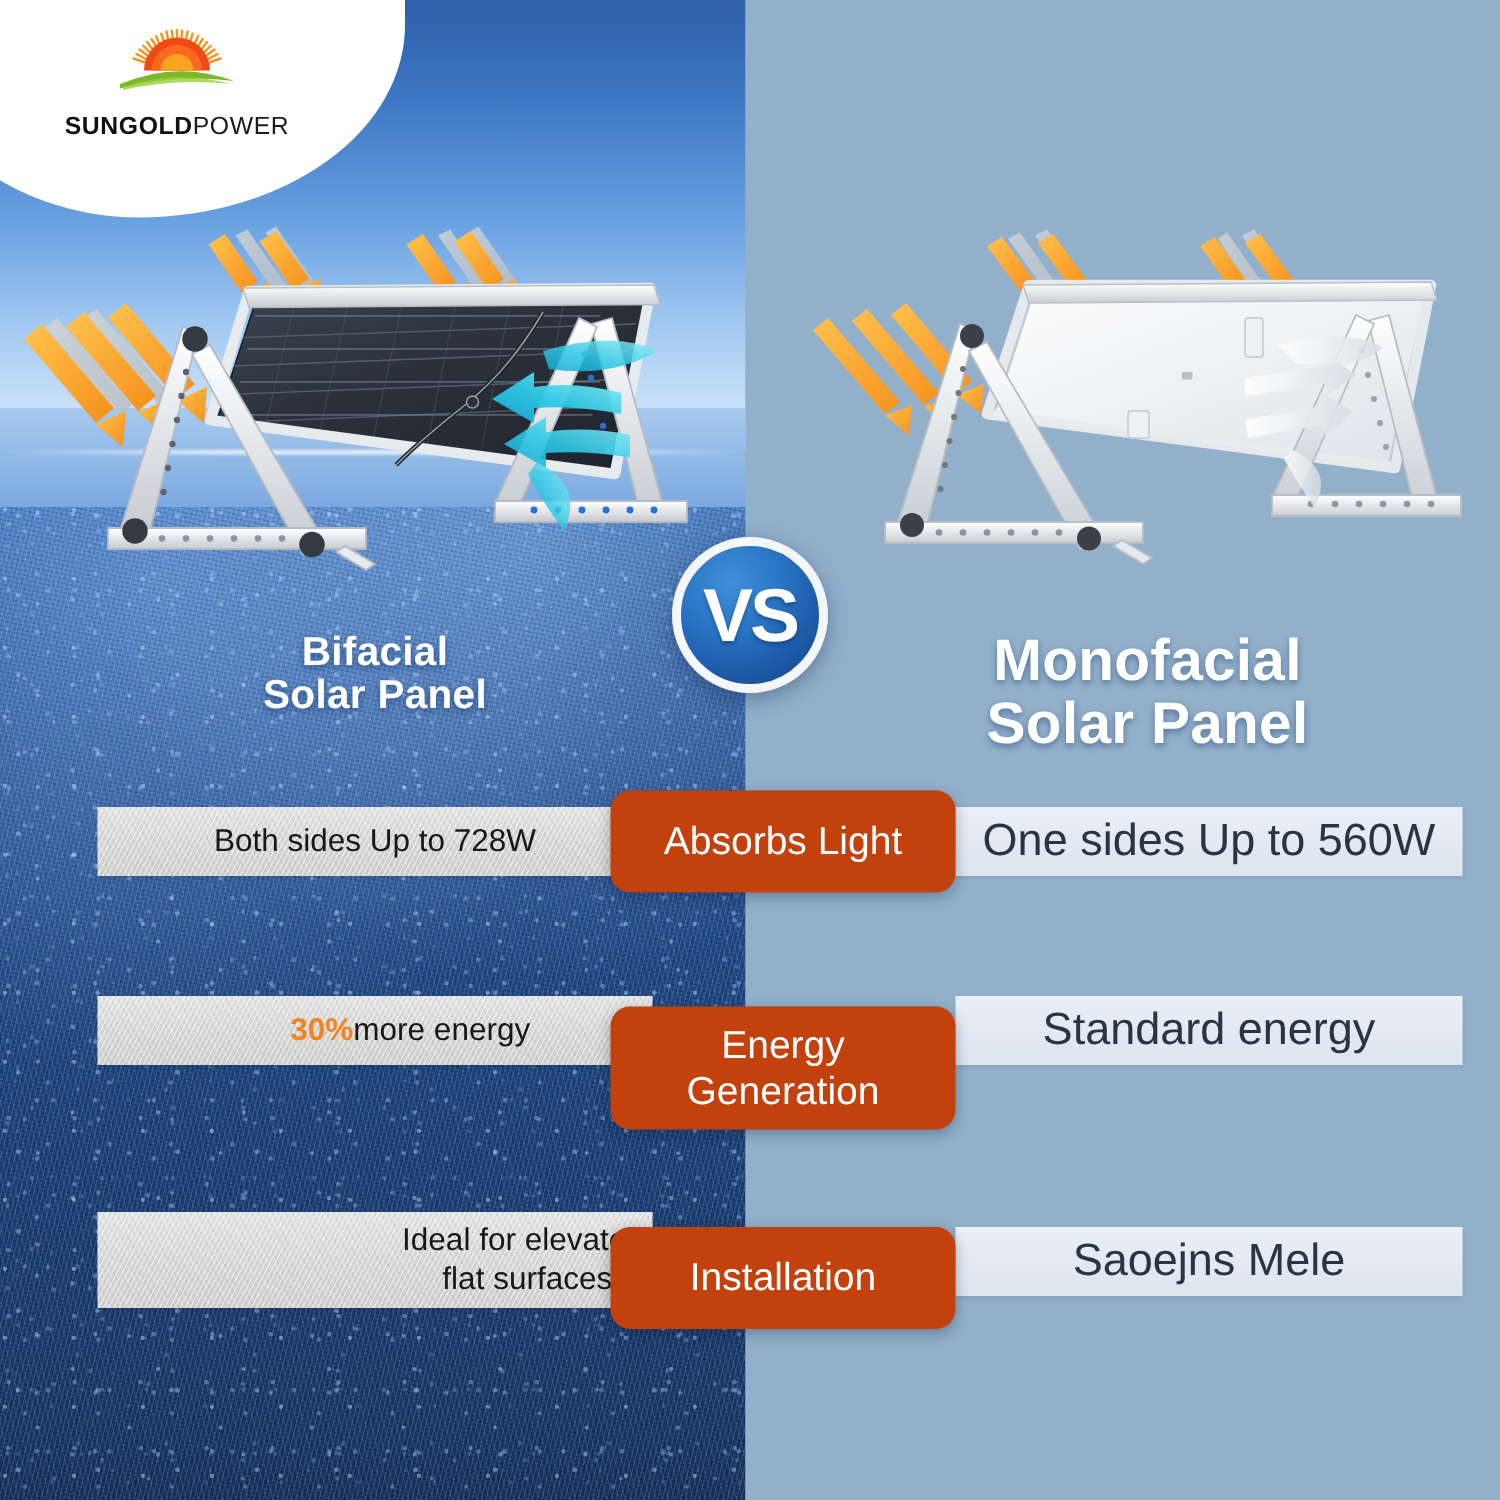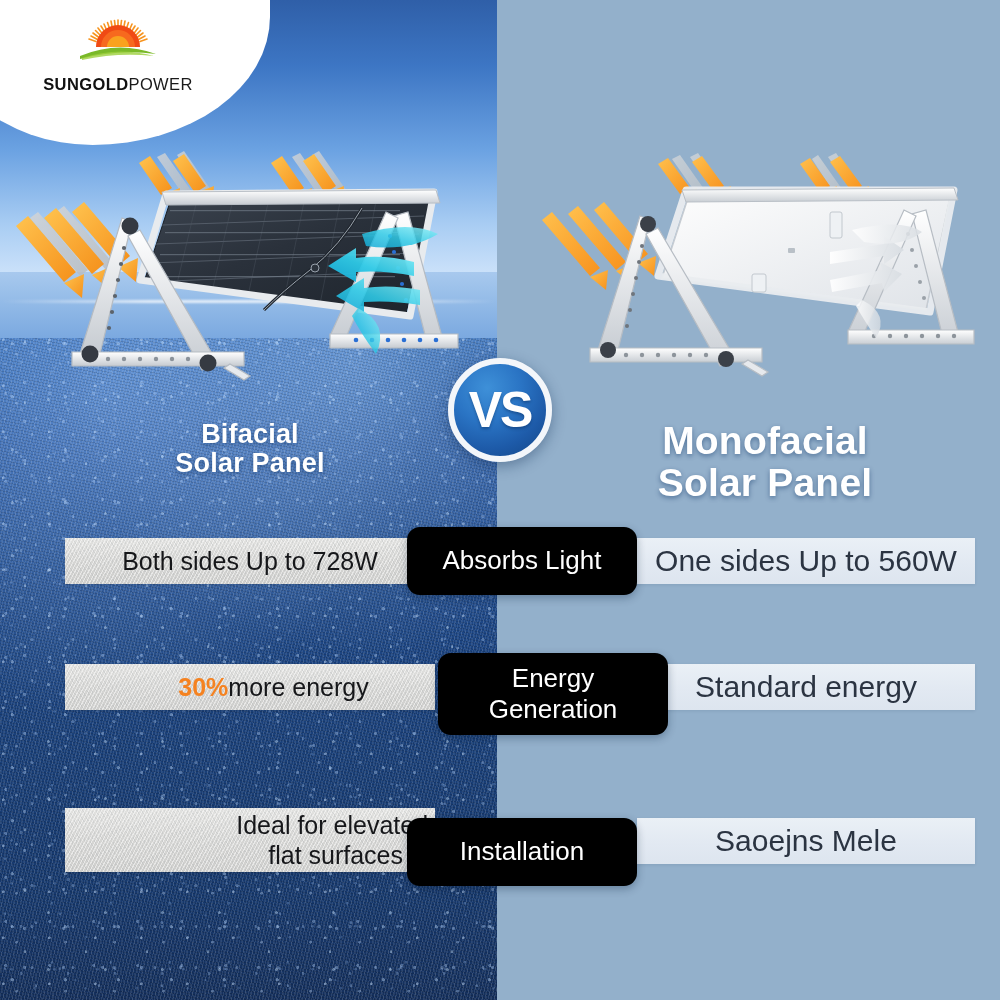--- a/index.html
+++ b/index.html
@@ -128,44 +128,44 @@
   .vs span{
     color:#fff; font-weight:bold; font-size:50px; letter-spacing:-2px;
     text-shadow:0 2px 3px rgba(0,30,70,.35);
   }
   .bar-left{
     position:absolute; right:565px; display:flex; align-items:center; justify-content:center;
     background:
       repeating-linear-gradient(118deg, rgba(255,255,255,.5) 0 1px, rgba(0,0,0,0) 1px 3px),
       repeating-linear-gradient(62deg, rgba(120,130,140,.12) 0 1px, rgba(0,0,0,0) 1px 4px),
       linear-gradient(180deg,#e2e2e0 0%,#d6d6d4 48%,#cfcfcd 100%);
-    color:#16171a; font-size:25px; text-align:center; line-height:1.22;
+    color:#16171a; font-size:21px; text-align:center; line-height:1.22;
     box-shadow:0 1px 3px rgba(0,0,0,.12);
   }
   .bar-right{
     position:absolute; left:637px; display:flex; align-items:center; justify-content:center;
     background:linear-gradient(180deg,#eaf0f6 0%,#e2e9f2 55%,#dde5ef 100%);
     color:#2b3442; font-size:30px; text-align:center; line-height:1.22;
     box-shadow:0 1px 3px rgba(20,40,70,.10);
   }
   .pill{
     position:absolute; left:407px; width:230px;
-    background:#000000; color:#ffffff; border-radius:13px;
+    background:#c2410c; color:#ffffff; border-radius:13px;
     display:flex; align-items:center; justify-content:center;
     font-size:26px; text-align:center; line-height:1.2;
     box-shadow:0 3px 9px rgba(10,30,60,.32);
     z-index:3;
   }
   .bar-left.r1{ top:538px; height:46px; width:370px; }
   .bar-right.r1{ top:538px; height:46px; width:338px; }
   .pill.r1{ top:527px; height:68px; }
 
   .bar-left.r2{ top:664px; height:46px; width:370px;padding-left:47px; }
   .bar-right.r2{ top:664px; height:46px; width:338px; }
-  .pill.r2{ top:653px; height:82px;margin-left:31px; }
+  .pill.r2{ top:671px; height:82px; }
 
   .bar-left.r3{ top:808px; height:64px; width:370px;justify-content:flex-end; }
   .bar-right.r3{ top:818px; height:46px; width:338px; }
   .pill.r3{ top:818px; height:68px; }
 
   .hl{ color:#f58220; font-weight:bold; }
   .two-line{ white-space:pre-line; }
 </style>
 </head>
 <body>

